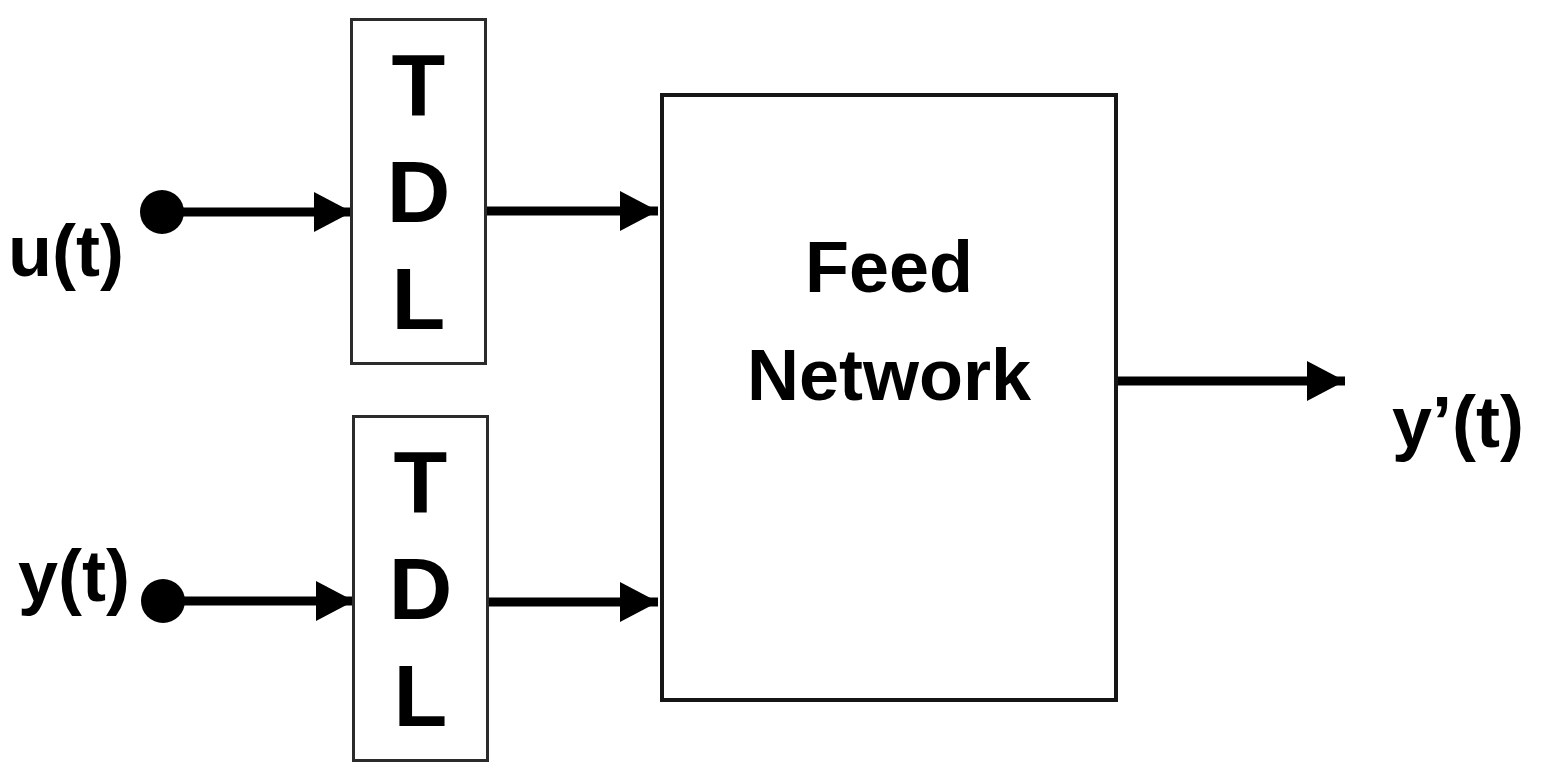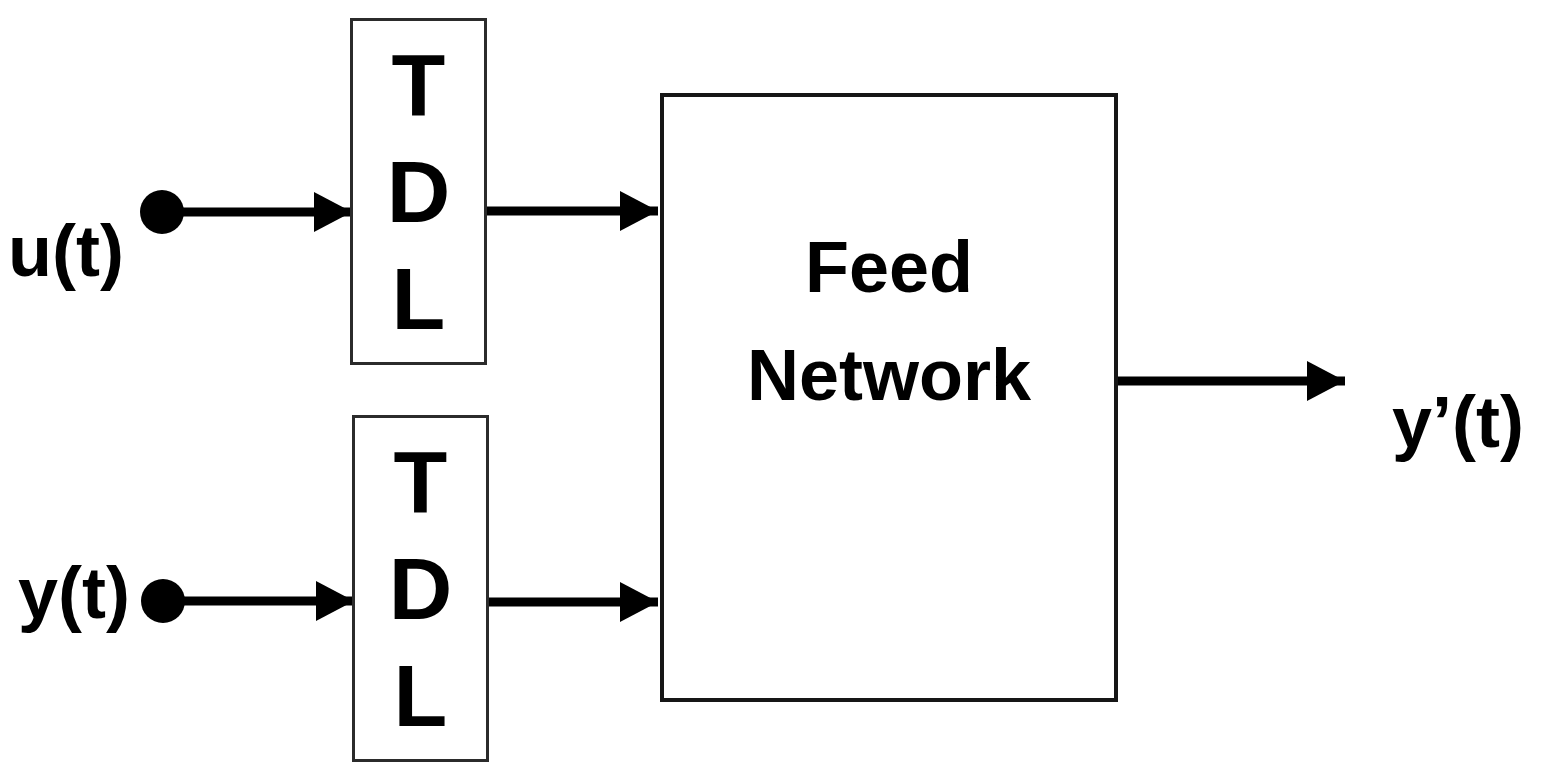--- a/index.html
+++ b/index.html
@@ -27,21 +27,21 @@
     position: absolute;
     transform: translateY(-50%);
     font-weight: 700;
     font-size: 72px;
     line-height: 1;
     color: #000000;
     white-space: nowrap;
     z-index: 2;
   }
   .label-u   { left: 8px;    top: 203px; margin-top: 48px; }
-  .label-y   { left: 18px;   top: 593px; }
+  .label-y   { left: 18px;   top: 576px; }
   .label-out { left: 1392px; top: 394px; margin-top: 28px; }
 
   .box {
     position: absolute;
     box-sizing: border-box;
     background: #ffffff;
     z-index: 2;
     display: flex;
     flex-direction: column;
     align-items: center;

